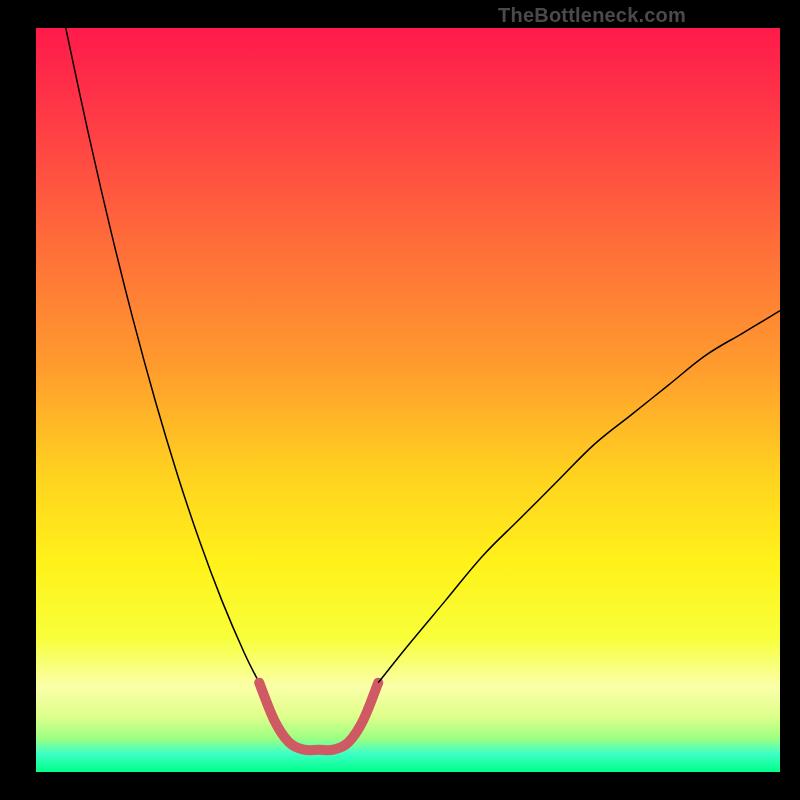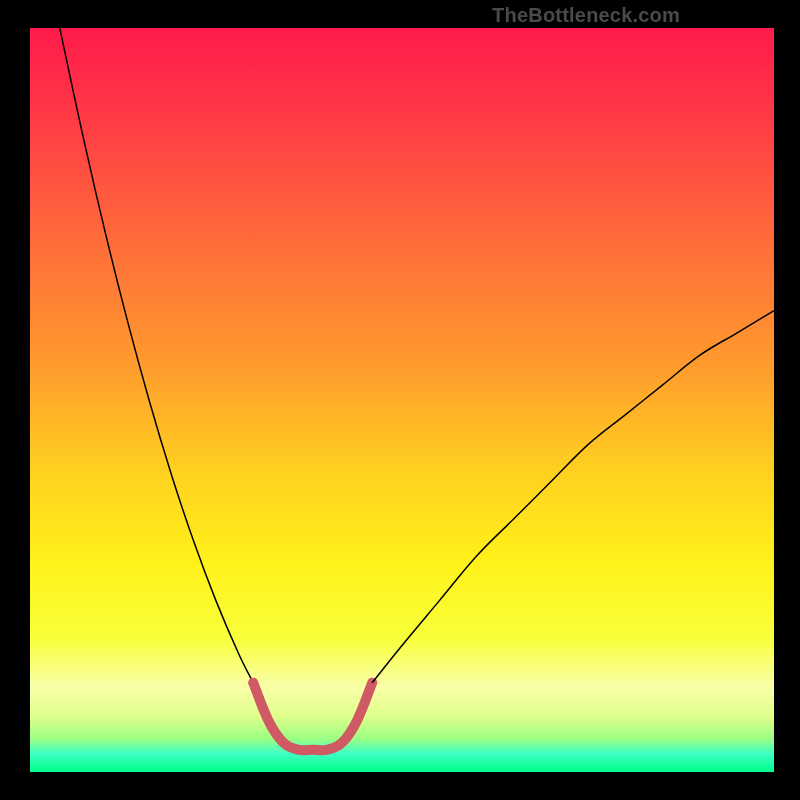--- a/index.html
+++ b/index.html
@@ -6,21 +6,21 @@
     margin: 0;
     padding: 0;
     width: 800px;
     height: 800px;
     background: #000;
     font-family: Arial, Helvetica, sans-serif;
     overflow: hidden;
   }
   .frame {
     position: absolute;
-    left: 2px; top: 0;
+    left: 8px; top: 0;
     width: 690px; height: 800px;
     background: #000;
   }
   .watermark {
     position: absolute;
     top: 4px;
     right: 12px;
     color: #4a4a4a;
     font-size: 20px;
     font-weight: 600;

